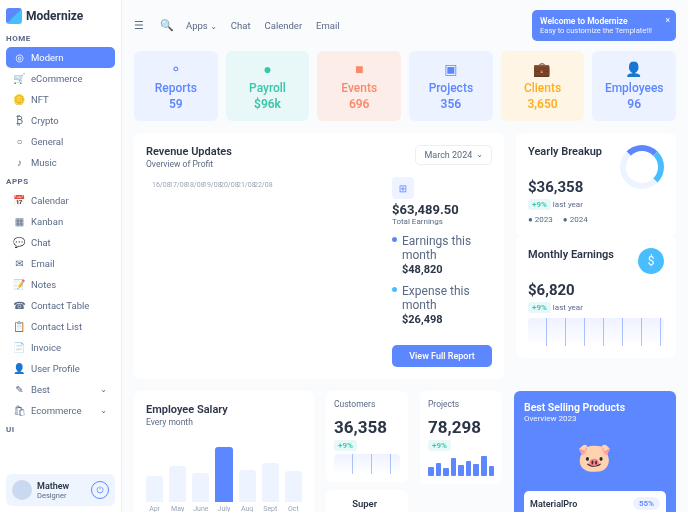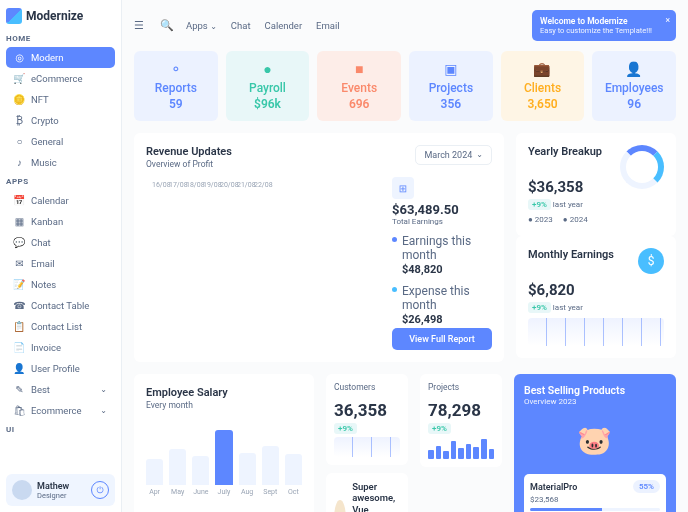--- a/index.html
+++ b/index.html
@@ -55,21 +55,21 @@
 .rev-side{width:100px;font-size:9px}
 .dot9{width:22px;height:22px;background:#eef4ff;border-radius:4px;display:inline-flex;align-items:center;justify-content:center;color:#5d87ff;font-size:10px;margin-bottom:3px}
 .big-num{font-size:13px;font-weight:700}
 .tiny-label{font-size:8px;color:#5a6a85}
 .metric{margin-top:8px;padding-left:10px;position:relative}
 .metric::before{content:"";position:absolute;left:0;top:3px;width:5px;height:5px;border-radius:50%}
 .metric.blue::before{background:#5d87ff}
 .metric.cyan::before{background:#49beff}
 .metric-label{font-size:12px;color:#5a6a85}
 .metric-val{font-size:11px;font-weight:700;margin-top:1px}
-.report-btn{background:#5d87ff;color:#fff;border:none;border-radius:5px;width:100%;padding:6px;font-size:9px;font-weight:500;margin-top:2px;cursor:pointer}
+.report-btn{background:#5d87ff;color:#fff;border:none;border-radius:5px;width:100%;padding:6px;font-size:9px;font-weight:500;margin-top:19px;cursor:pointer}
 .side-col{width:160px;display:flex;flex-direction:column;gap:0}
 .donut{width:44px;height:44px;border-radius:50%;border:6px solid #eef4ff;border-top-color:#5d87ff;border-right-color:#49beff;position:absolute;right:12px;top:12px}
 .yb{position:relative}
 .yb-val{font-size:15px;font-weight:700;margin-top:20px}
 .trend{font-size:8px;color:#5a6a85;margin-top:4px}
 .trend-badge{background:#e8f7f8;color:#38c7a9;padding:1px 4px;border-radius:3px;font-weight:600}
 .legend{display:flex;gap:10px;margin-top:6px;font-size:8px;color:#5a6a85}
 .me-icon{width:26px;height:26px;border-radius:50%;background:#49beff;position:absolute;right:12px;top:12px;display:flex;align-items:center;justify-content:center;color:#fff;font-size:12px}
 .wave{height:28px;background:linear-gradient(180deg,rgba(93,135,255,.1),transparent);border-radius:4px;margin-top:6px;position:relative;overflow:hidden}
 .wave::after{content:"";position:absolute;inset:0;background:repeating-linear-gradient(90deg,transparent 0,transparent 18px,#5d87ff 18px,transparent 19px)}

